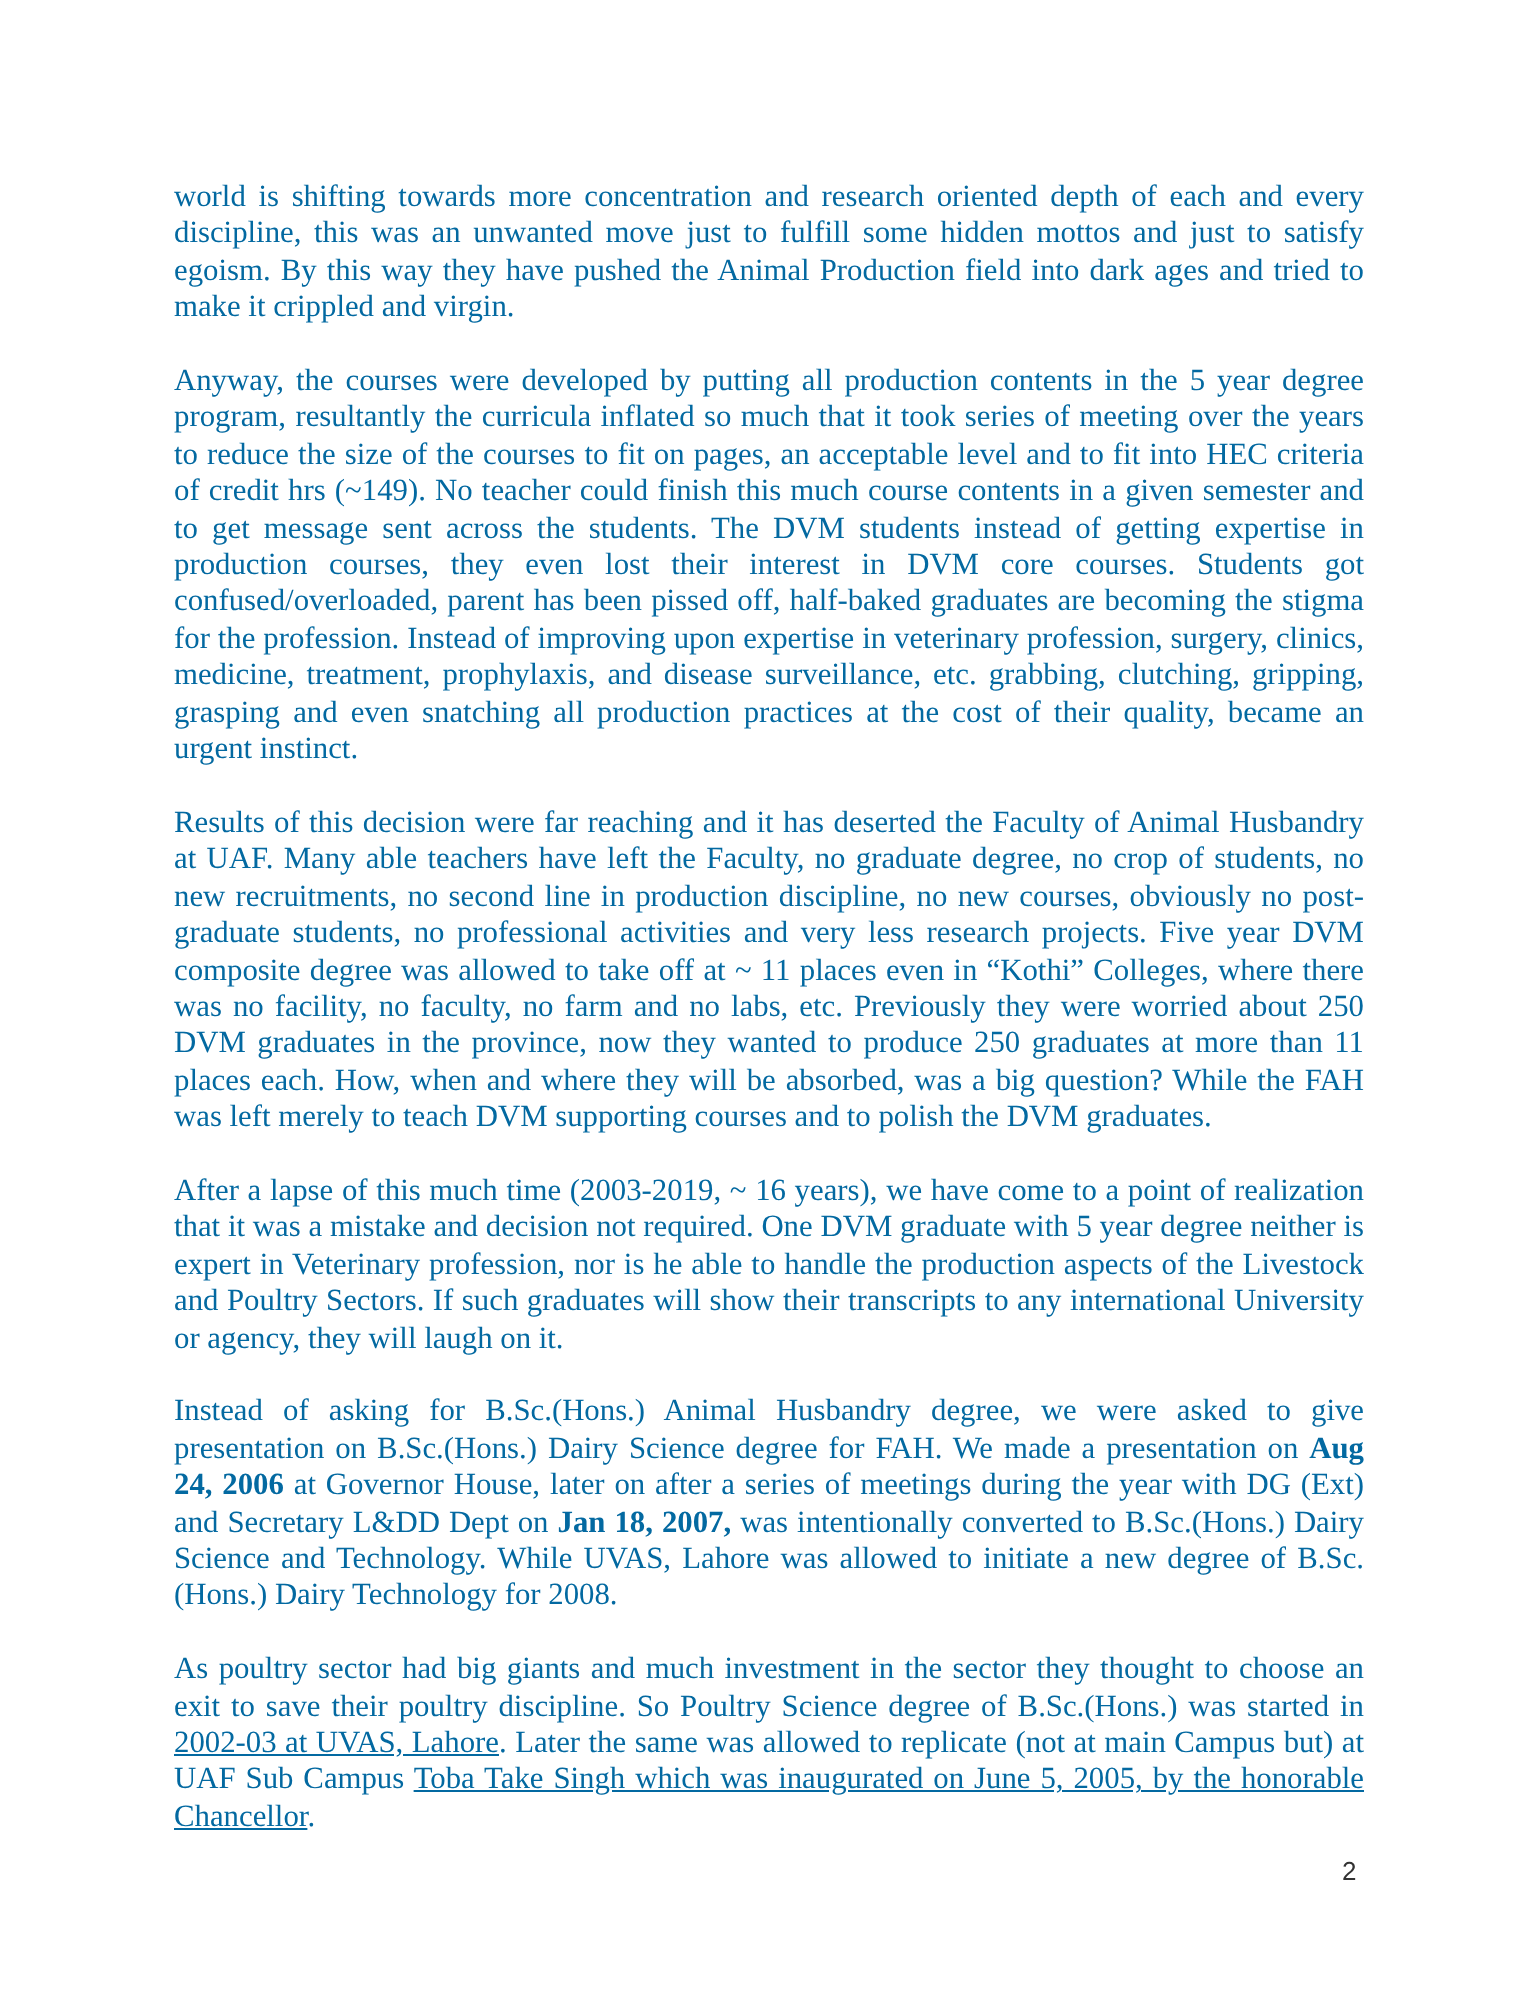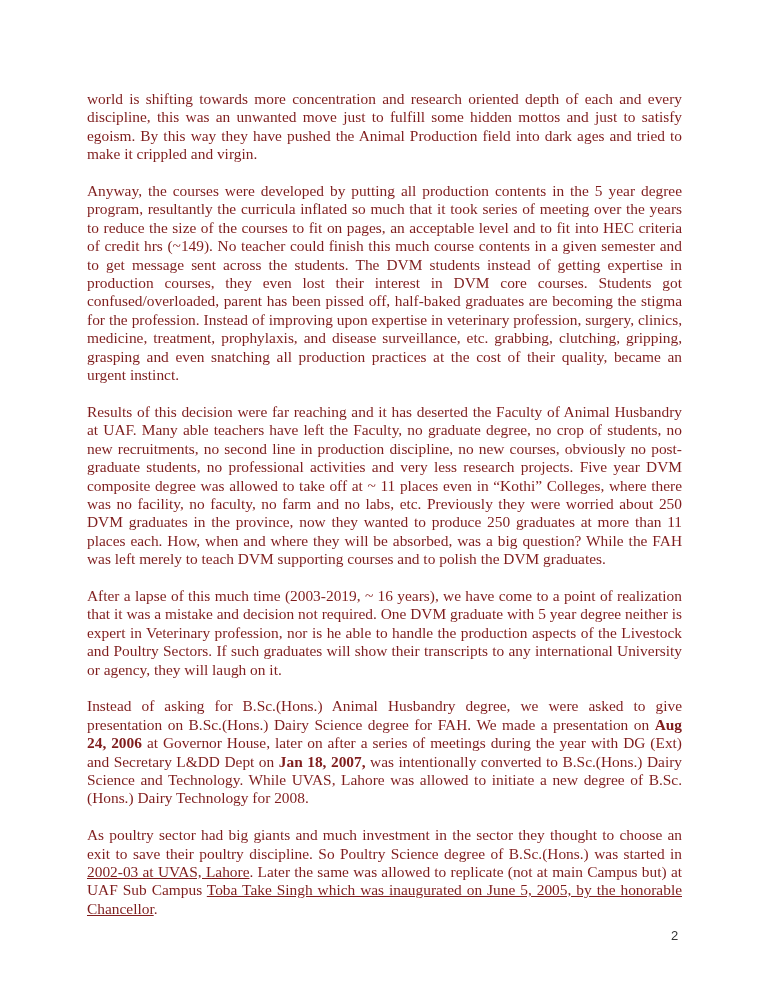--- a/index.html
+++ b/index.html
@@ -1,20 +1,20 @@
 <!DOCTYPE html>
 <html><head>
 <meta charset="utf-8">
 <style>
   html, body { margin: 0; padding: 0; background: #ffffff; }
   body { width: 768px; height: 1005px; position: relative; overflow: hidden; }
   .page {
     position: absolute; left: 87px; top: 90px; width: 595px;
     font-family: "Liberation Serif", "DejaVu Serif", serif;
-    font-size: 15.4px; line-height: 18.4px; color: #7f1d1d;
+    font-size: 15.4px; line-height: 18.4px; color: #0369a1;
   }
   .para { margin: 0 0 18.4px 0; text-align: justify; }
   .para:last-child { margin-bottom: 16px; }
   .b { font-weight: bold; }
   .u { text-decoration: underline; }
   .page-number {
     position: absolute; left: 671px; top: 928px;
     font-family: "Liberation Sans", "DejaVu Sans", sans-serif;
     font-size: 13px; color: #333;
   }

